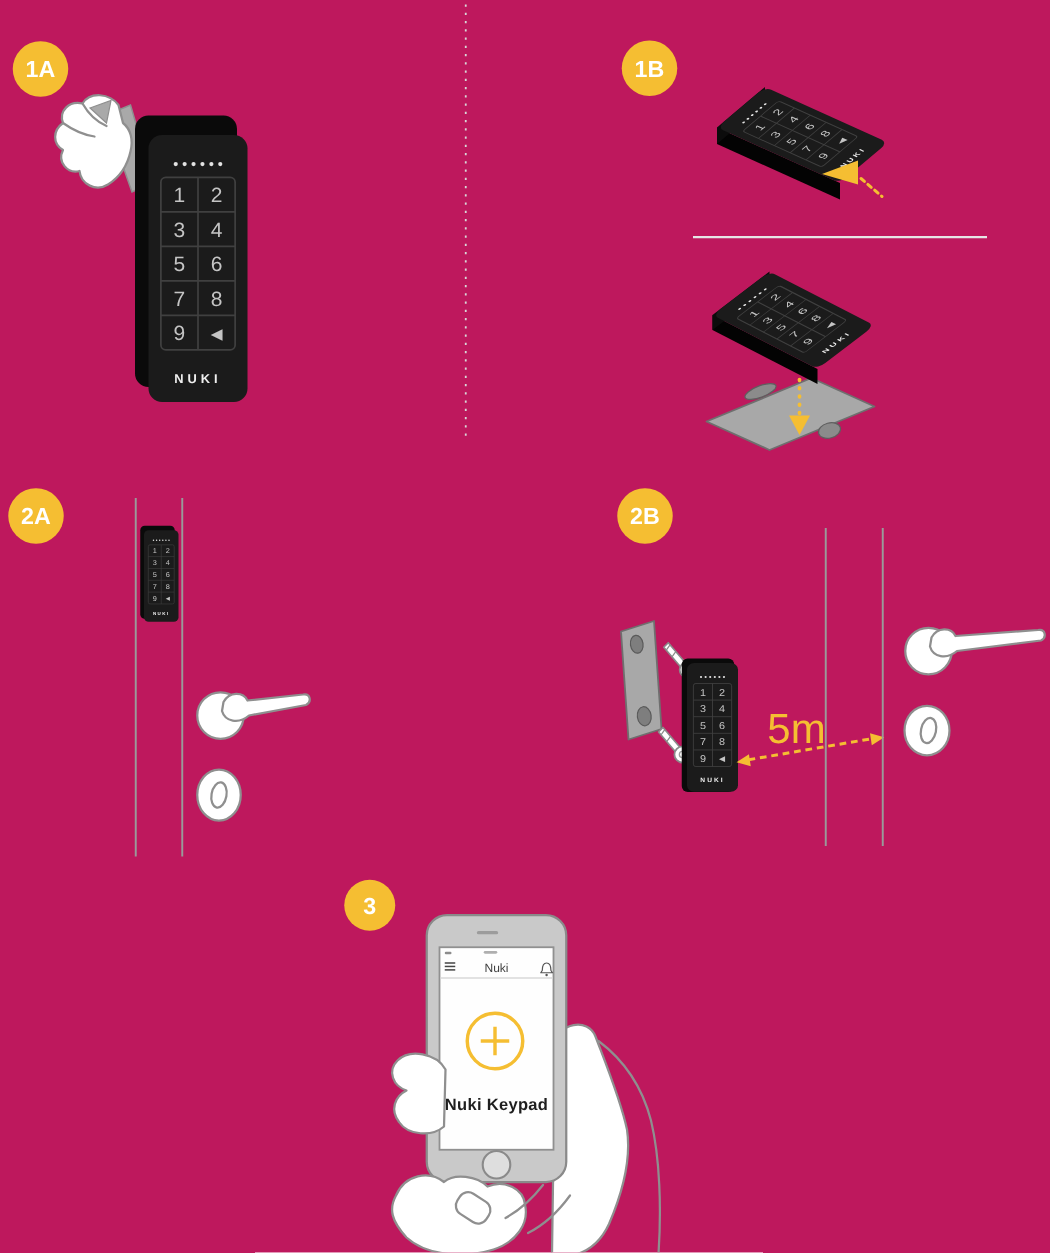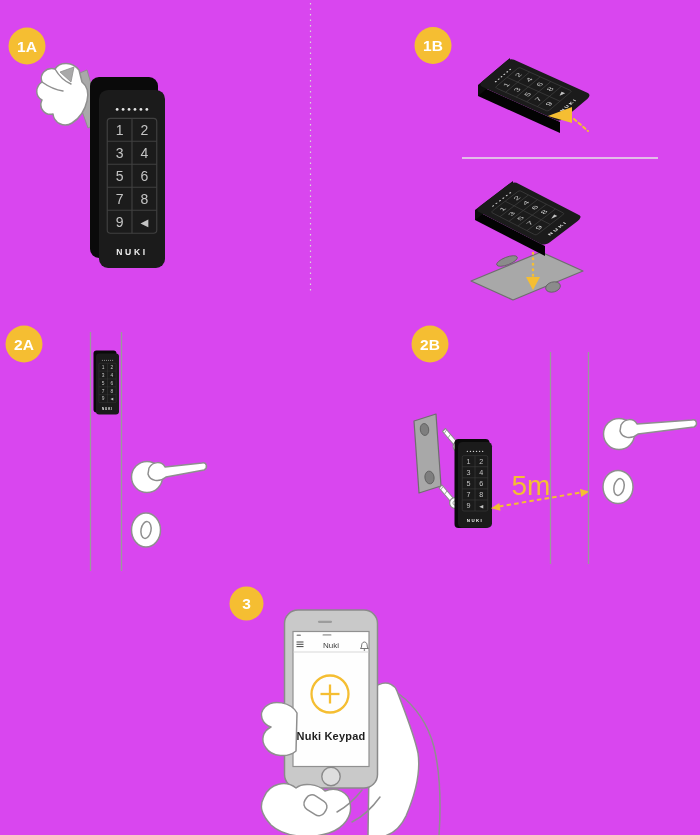--- a/index.html
+++ b/index.html
@@ -1,16 +1,16 @@
 <!DOCTYPE html>
 <html><head>
 <meta charset="utf-8">
 <style>
   html,body{margin:0;padding:0;background:#ffffff;}
-  .canvas{position:relative;width:700px;height:835px;background:#d946ef;overflow:hidden;}
+  .canvas{position:relative;width:700px;height:835px;background:#be185d;overflow:hidden;}
   .canvas svg{display:block;}
   text{font-family:"Liberation Sans","DejaVu Sans",sans-serif;}
   .badge-label{fill:#ffffff;font-size:15.5px;font-weight:bold;text-anchor:middle;}
   .outline-shape{fill:#ffffff;stroke:#8f8f8f;stroke-width:1.5;stroke-linejoin:round;stroke-linecap:round;}
   .outline-line{fill:none;stroke:#8f8f8f;stroke-width:1.5;stroke-linejoin:round;stroke-linecap:round;}
   .door-line{stroke:#9a9a9a;stroke-width:1.3;}
 </style>
 </head>
 <body>
 

